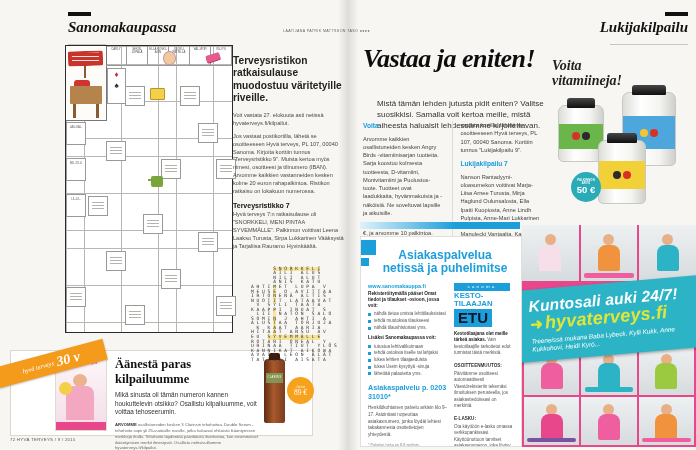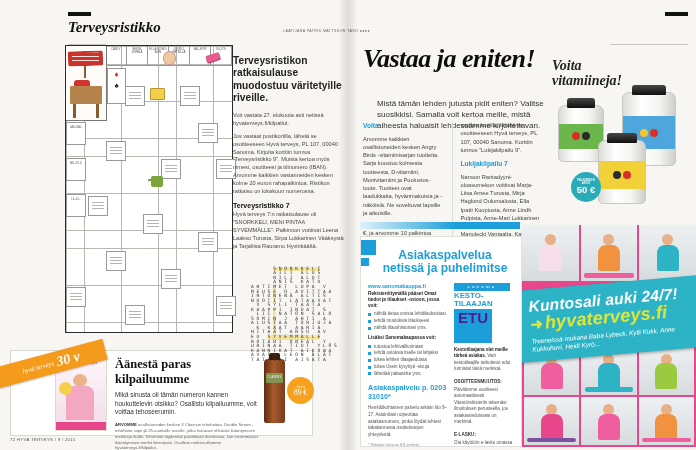--- a/index.html
+++ b/index.html
@@ -121,21 +121,21 @@
   .ba-b{font-size:4.7px;font-weight:bold;color:#222;line-height:1.3;margin:0 0 2px;}
   .ba-ul{list-style:none;margin:0 0 4px;padding:0;}
   .ba-ul li{position:relative;font-size:4.5px;color:#555;line-height:1.5;padding-left:6px;}
   .ba-ul li:before{content:"";position:absolute;left:0;top:1.8px;width:3px;height:3px;background:#1b9ed9;}
   .ba-phone{color:#1b9ed9;font-weight:bold;font-size:7.2px;margin:6px 0 4px;}
   .ba-p{font-size:4.6px;color:#555;line-height:1.45;margin:0 0 4px;}
   .ba-fn{font-size:3.8px;color:#888;margin:2px 0 0;}
   .etu{width:56px;border:0;margin:0 0 4px;}
   .etu .s{background:#1b9ed9;color:#fff;font-size:4.4px;letter-spacing:2.2px;text-align:center;padding:1.5px 0;}
   .etu .k{color:#1b9ed9;font-weight:bold;font-size:7.8px;line-height:1.02;padding:1px 0;}
-  .etu .e{background:#1b9ed9;color:#4c1d95;font-weight:bold;font-size:15px;padding:0 4px 17px;display:inline-block;}
+  .etu .e{background:#1b9ed9;color:#0f172a;font-weight:bold;font-size:15px;padding:0 4px 1px;display:inline-block;}
   .ba-note{font-size:4.5px;color:#555;line-height:1.45;margin:3px 0 6px;}
   .ba-note b{color:#222;}
   .ba-mh{font-size:4.6px;font-weight:bold;color:#333;margin:4px 0 1px;}
 
   
   .pinkad{position:absolute;left:522px;top:225px;width:174px;height:222px;background:#e8478b;overflow:hidden;}
   .strip{position:absolute;left:0;right:0;top:0;height:56px;display:grid;grid-template-columns:repeat(3,1fr);gap:2px;}
   .pgrid{position:absolute;left:2px;right:2px;top:121px;bottom:2px;display:grid;grid-template-columns:repeat(3,1fr);grid-template-rows:repeat(2,1fr);gap:2px;}
   .photo{position:relative;background:linear-gradient(#eef1f2,#d6dbde);overflow:hidden;}
   .photo .hd{position:absolute;left:50%;top:16%;width:11px;height:11px;margin-left:-5.5px;background:#e8b089;border-radius:50%;}
@@ -150,21 +150,21 @@
   .bn-t2{font-style:italic;font-weight:bold;font-size:18px;color:#dfe637;line-height:1.1;letter-spacing:.2px;}
   .bn-arrow{color:#dfe637;font-style:normal;margin-right:2px;font-size:15px;}
   .bn-sub{font-style:italic;font-size:6.4px;color:#fff;margin-top:3px;line-height:1.3;}
 </style>
 </head>
 <body>
 
 <div class="spread">
 
   <div class="sec-bar" style="left:68px;top:12px;width:23px;"></div>
-  <div class="sec-title" style="left:68px;top:19px;">Terveysristikko</div>
+  <div class="sec-title" style="left:68px;top:19px;">Sanomakaupassa</div>
   <div class="sec-rule" style="left:68px;top:44px;width:38px;"></div>
   <div class="credit">LAATIJANA PATRIK MATTSSON   TASO ●●●●</div>
 
   <div class="xw">
     <div class="xw-lines"></div>
 
     <div class="cartoon">
       <div class="sign"></div>
       <div class="post"></div>
       <div class="goods"></div>
@@ -273,20 +273,21 @@
     </div>
     <div class="vb-badge">
       <span class="a">Arvo</span>
       <span class="v">89 €</span>
     </div>
   </section>
 
   <div class="footer">72   HYVÄ TERVEYS / 9 / 2015</div>
 
   <div class="sec-bar" style="left:665px;top:12px;width:23px;"></div>
+  <div class="sec-title" style="left:568px;top:19px;width:120px;text-align:right;">Lukijakilpailu</div>
   <div class="sec-rule" style="left:610px;top:44px;width:78px;"></div>
 
   <h1 class="headline">Vastaa ja eniten!</h1>
   <p class="intro">Mistä tämän lehden jutusta pidit eniten? Valitse suosikkisi. Samalla voit kertoa meille, mistä aiheesta haluaisit lehdessämme kirjoitettavan.</p>
 
   <div class="cols">
     <div class="col">
       <p class="bh">Voita</p>
       <p>Arvomme kaikkien osallistuneiden kesken Angry Birds -vitamiinisarjan tuotteita. Sarja koostuu kolmesta tuotteesta, D-vitamiini, Monivitamiini ja Puolustus-tuote. Tuotteet ovat laadukkaita, hyvänmakuisia ja -näköisiä. Ne soveltuvat lapsille ja aikuisille.</p>
       <p>Yhden palkintopaketin arvo 50 €, ja arvomme 10 palkintoa.</p>

